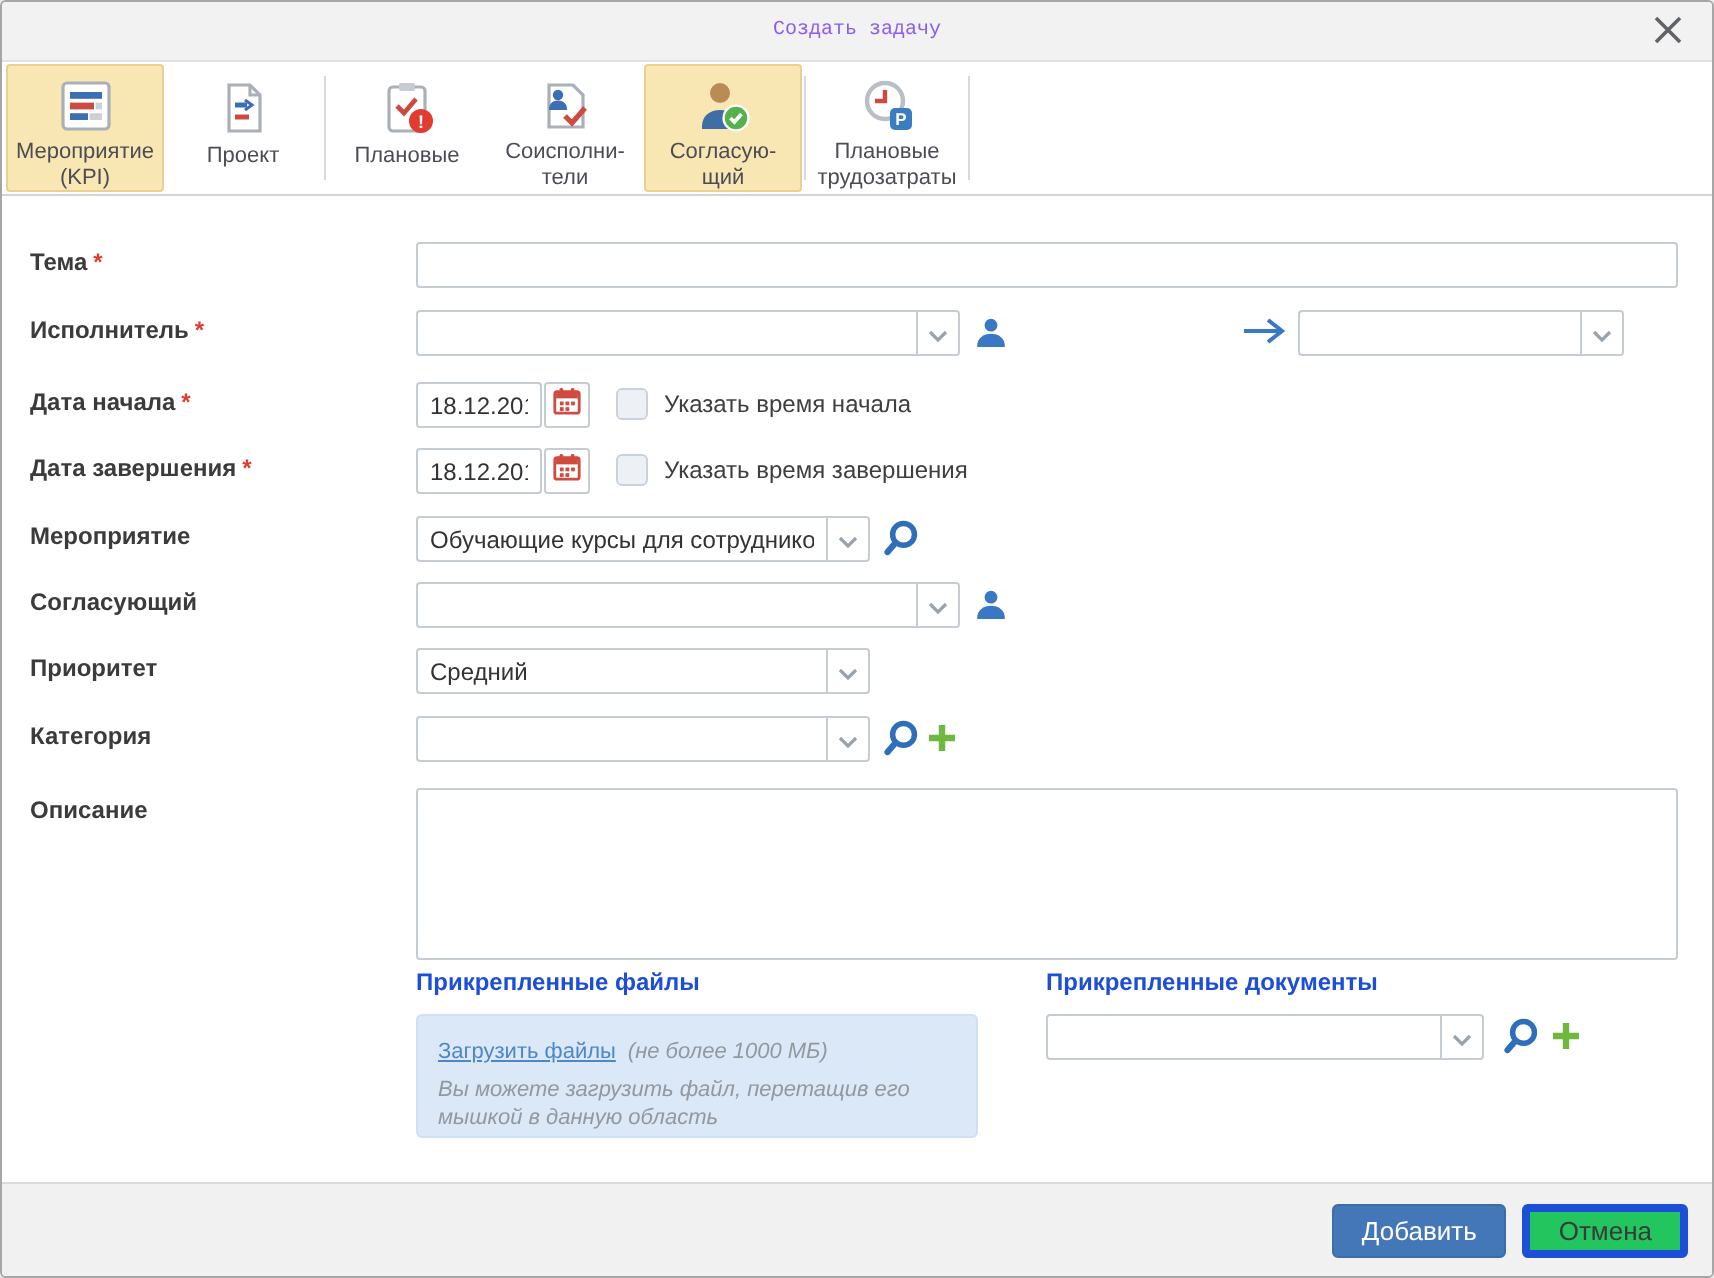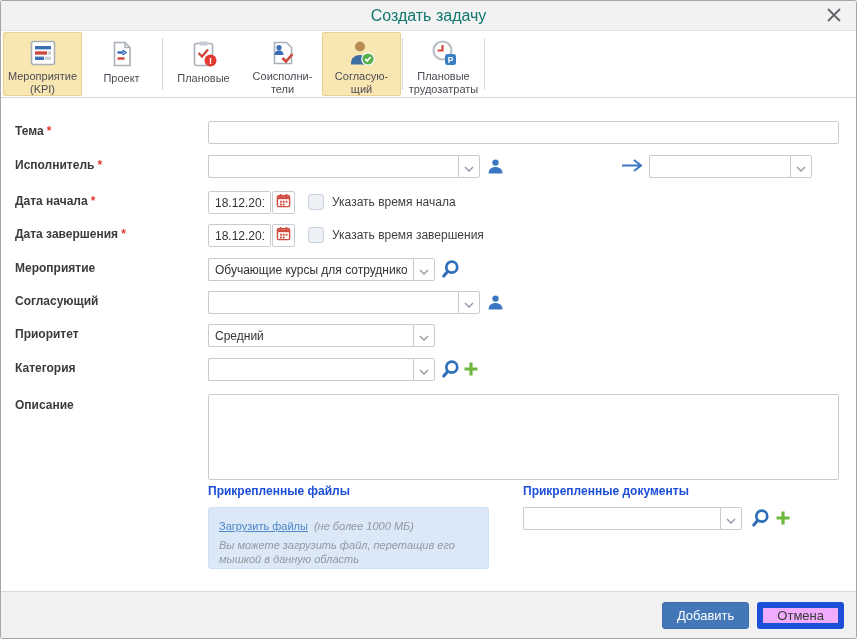--- a/index.html
+++ b/index.html
@@ -10,21 +10,21 @@
     position:relative; width:857px; height:639px; margin:0 auto;
     background:#fff; border:1px solid #a6a6a6; border-radius:3px; overflow:hidden;
     display:flex; flex-direction:column;
   }
 
   
   .titlebar {
     height:30px; background:#f2f2f2; border-bottom:1px solid #e2e2e2;
     display:flex; align-items:center; justify-content:center; position:relative; flex:0 0 auto;
   }
-  .titlebar .title { font-size:16px; color:#0f766e; }
+  .titlebar .title { font-size:10px; color:#8b5cf6;font-family:Liberation Mono, monospace; }
   .close-btn {
     position:absolute; right:10px; top:4px; width:24px; height:24px;
     display:flex; align-items:center; justify-content:center; cursor:pointer;
   }
 
   
   .toolbar {
     height:67px; background:#fff; border-bottom:1px solid #d4d4d4;
     display:flex; align-items:stretch; padding:1px 0 1px 2px; flex:0 0 auto;
   }
@@ -81,21 +81,21 @@
   .upload-limit { font-size:11px; font-style:italic; color:#93989e; margin-left:6px; }
   .upload-hint { font-size:11px; font-style:italic; color:#93989e; margin-top:4px; line-height:1.3; width:250px; }
 
   
   .footer {
     height:47px; background:#f1f1f1; border-top:1px solid #d9d9d9; flex:0 0 auto;
     display:flex; align-items:center; justify-content:flex-end; padding-right:12px; gap:8px;padding-left:35px;
   }
   .btn { height:27px; border-radius:3px; font-size:13px; font-family:inherit; cursor:pointer; padding:0 14px; }
   .btn-primary { background:#4477b8; border:1px solid #3e6ca8; color:#fff; }
-  .btn-secondary { background:#f0abfc; border:6px solid #1d4ed8; color:#3a3a3a; }
+  .btn-secondary { background:#22c55e; border:4px solid #1d4ed8; color:#3a3a3a; }
 </style>
 </head>
 <body>
 
 <div class="dialog">
 
   <div class="titlebar">
     <span class="title">Создать задачу</span>
     <span class="close-btn">
       <span>

